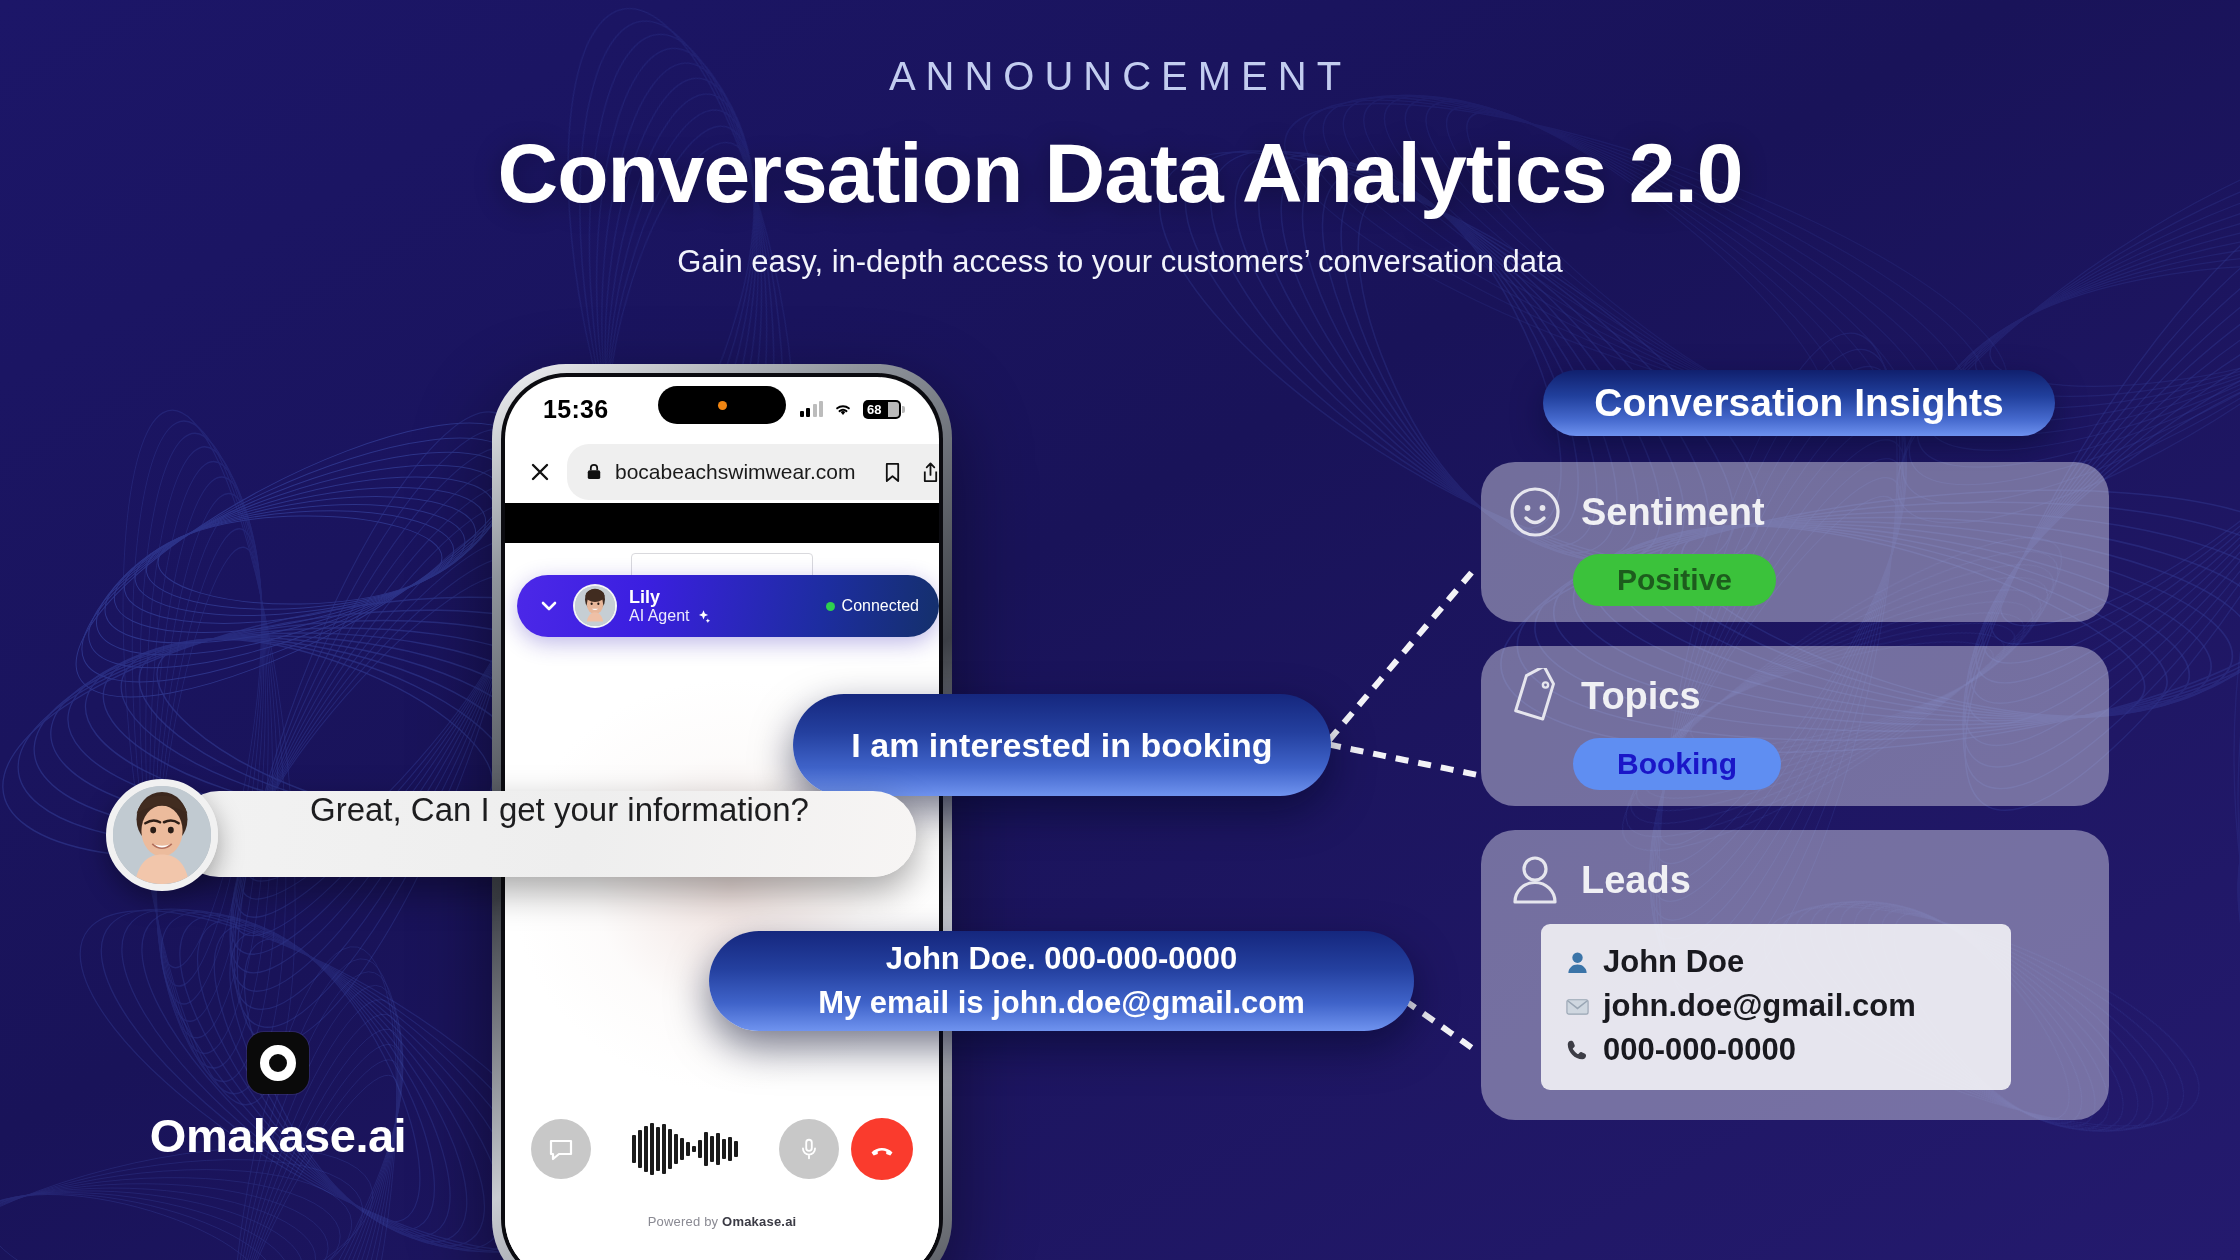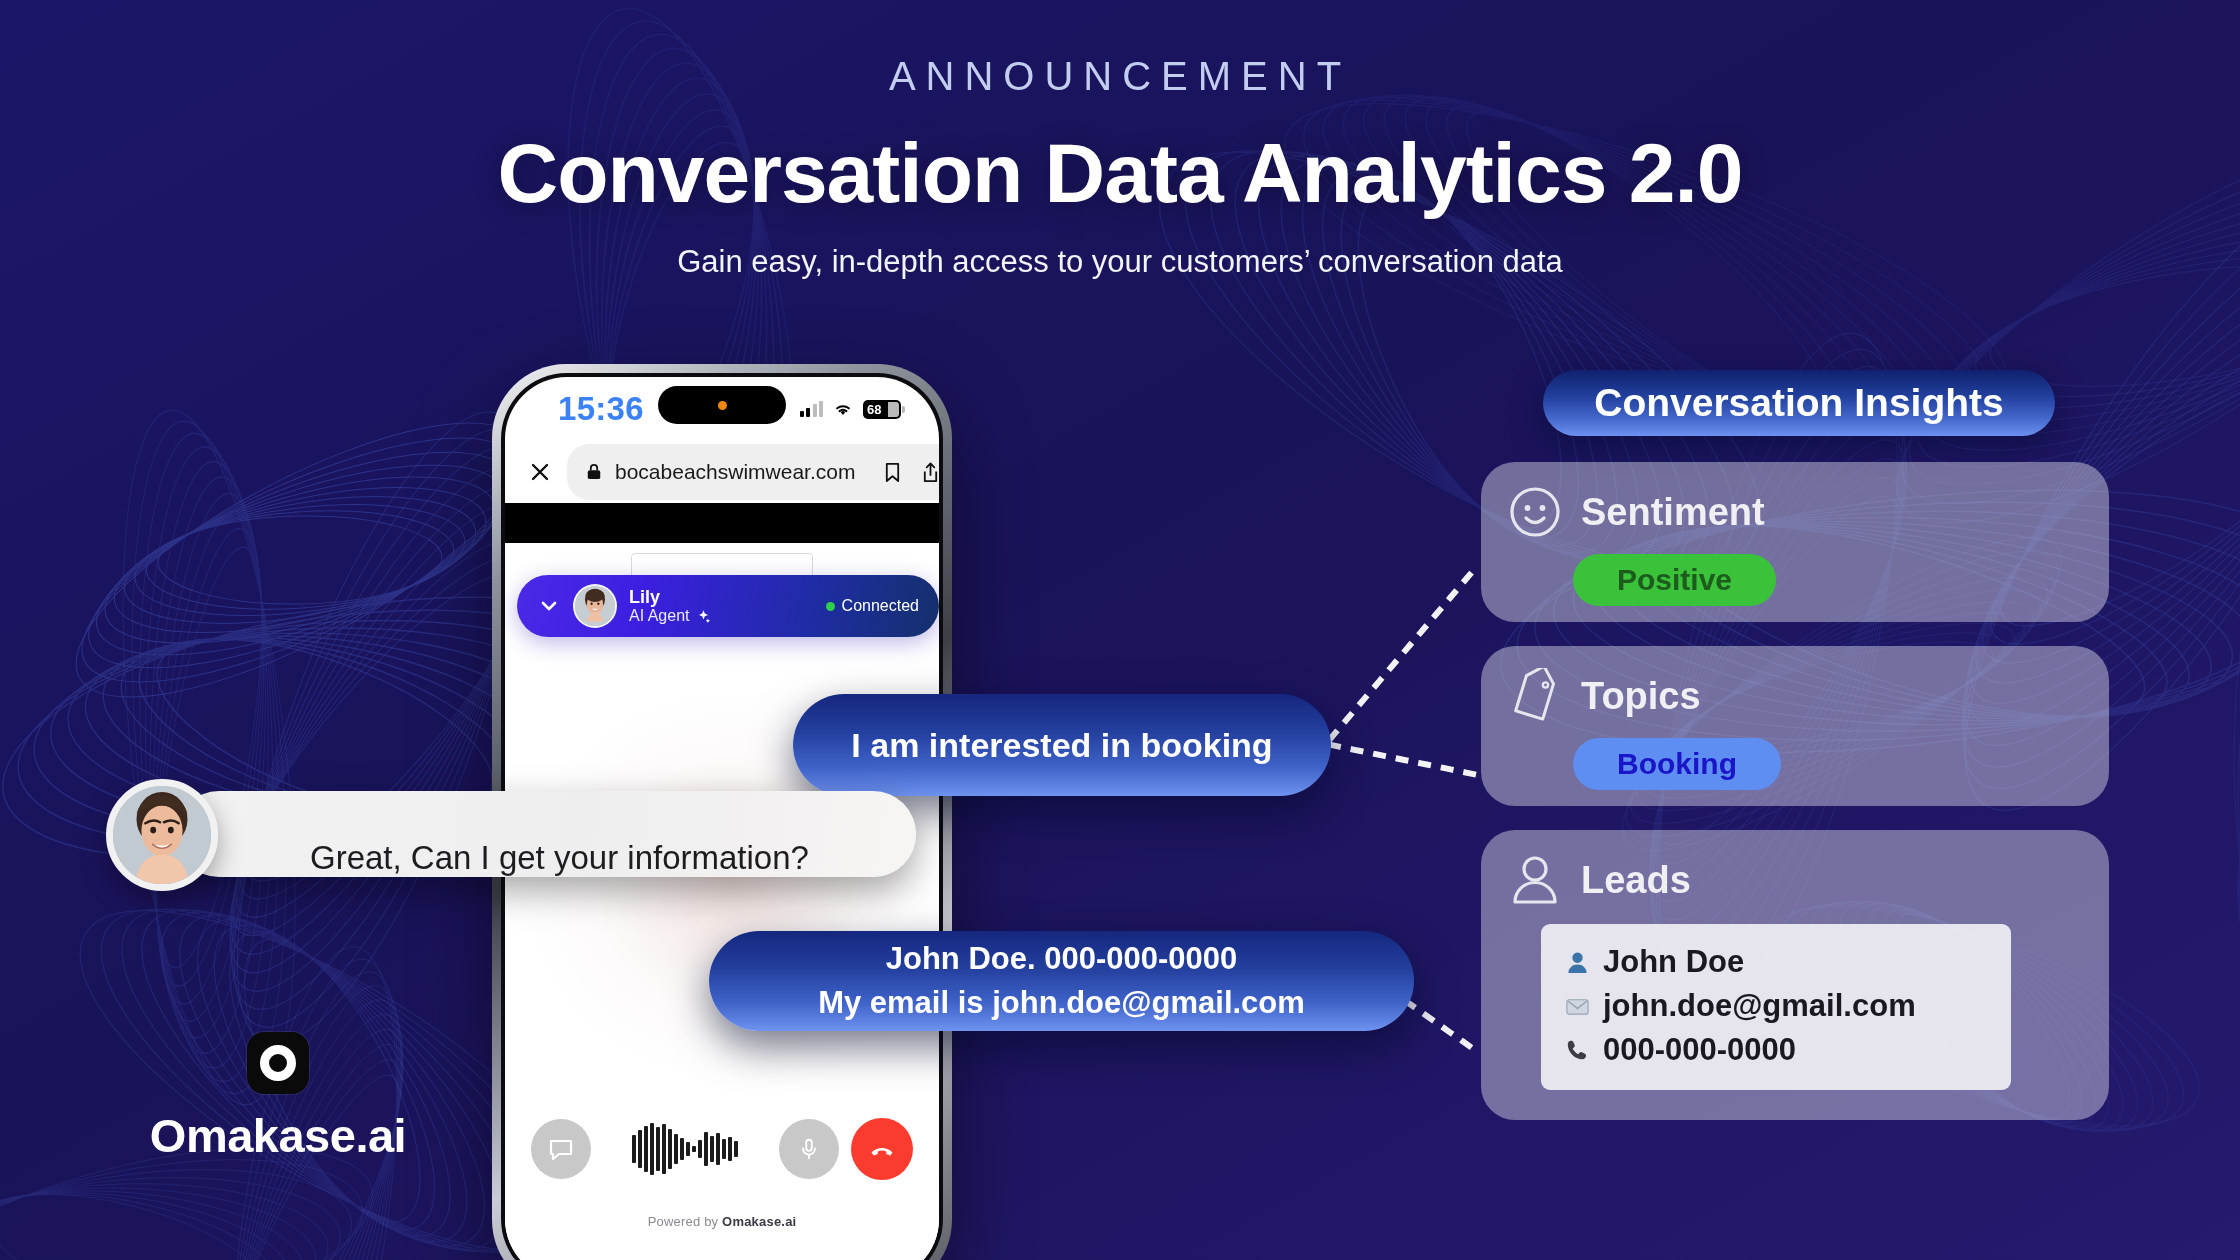--- a/index.html
+++ b/index.html
@@ -53,21 +53,21 @@
     border-radius: 62px;
     background: #ffffff;
     overflow: hidden;
     position: relative;
   }
   
   .statusbar {
     height: 64px; display: flex; align-items: center; justify-content: space-between;
     padding: 0 38px; position: relative;
   }
-  .sb-time { font-size: 33px; font-weight: 600; color: #3b82f6; letter-spacing: 0.3px; margin-left: 15px; }
+  .sb-time { font-size: 25px; font-weight: 600; color: #000000; letter-spacing: 0.3px; }
   .dyn-island {
     position: absolute; left: 50%; transform: translateX(-50%); top: 9px;
     width: 128px; height: 38px; border-radius: 20px; background: #000;
     display: flex; align-items: center; justify-content: center;
   }
   .dyn-dot { width: 9px; height: 9px; border-radius: 50%; background: #f08512; }
   .sb-right { display: flex; align-items: center; gap: 9px; }
   .cell-bars { display: flex; align-items: flex-end; gap: 2.5px; height: 16px; }
   .cell-bars i { width: 4px; background: #000; border-radius: 1px; display: block; }
   .cell-bars i:nth-child(1){height:6px} .cell-bars i:nth-child(2){height:9px}
@@ -148,21 +148,21 @@
   }
   #bubble-lead {
     left: 709px; top: 931px; width: 705px; height: 100px; font-size: 31px;
     flex-direction: column; gap: 5px; line-height: 1.24; border-radius: 50px;
   }
   .bubble-white {
     position:absolute; z-index: 9;
     left: 176px; top: 791px; width: 740px; height: 86px;
     border-radius: 46px;
     background: linear-gradient(100deg,#f2f2f2 0%,#eeeeee 55%,#f7f5f4 100%);
-    display:flex; align-items:flex-end; padding-left: 134px;
+    display:flex; align-items:flex-start; padding-left: 134px;
     font-size: 33px; color:#1d1d1f; font-weight:400;
     box-shadow: 0 14px 36px rgba(0,0,0,0.35);
   }
   .bubble-avatar {
     position:absolute; z-index: 10;
     left: 106px; top: 779px; width: 112px; height: 112px;
     border-radius: 50%;
     border: 7px solid #f1f1f1;
     overflow:hidden;
     background: linear-gradient(160deg,#c3ccd2 0%,#aab4bb 100%);

